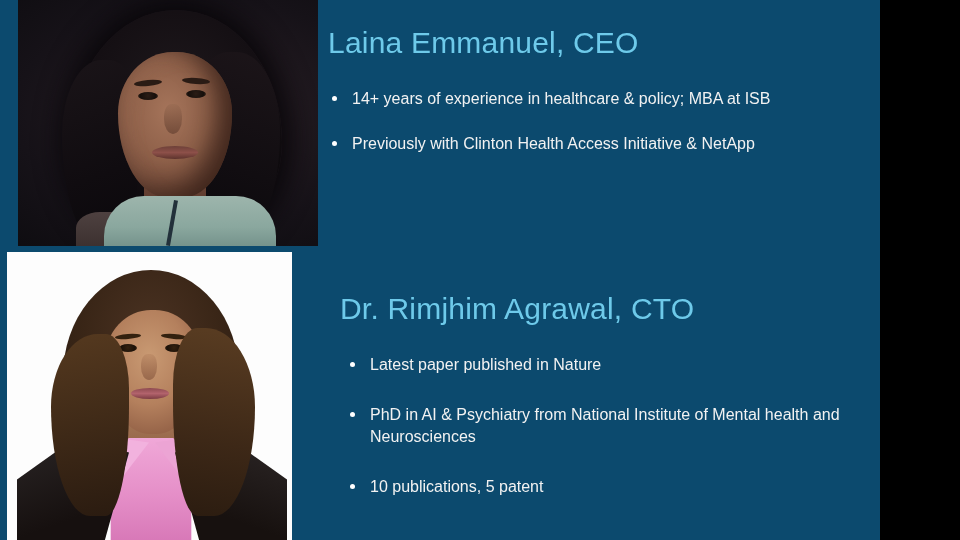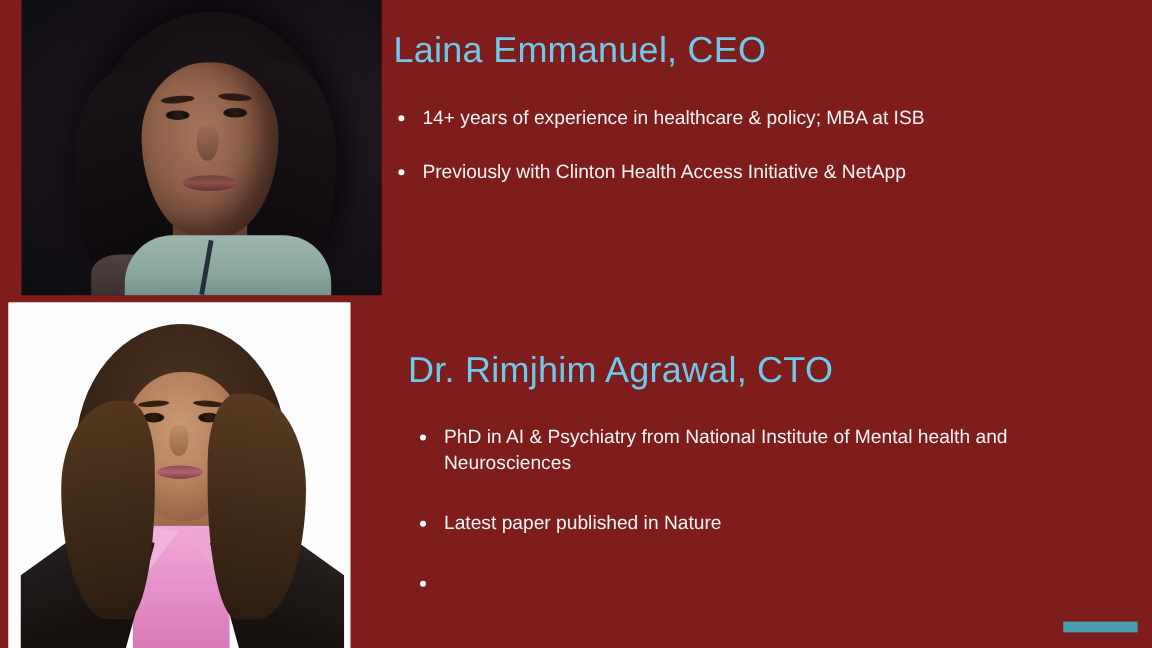--- a/index.html
+++ b/index.html
@@ -5,23 +5,23 @@
   html, body {
     margin: 0;
     padding: 0;
     background: #000000;
   }
   body {
     font-family: "Liberation Sans", sans-serif;
   }
   .slide {
     position: relative;
-    width: 960px;
+    width: 880px;
     height: 540px;
-    background: #7f1d1d;
+    background: #0c4a6e;
     overflow: hidden;
   }
 
   
   .photo-ceo {
     position: absolute;
     left: 18px;
     top: 0px;
     width: 300px;
     height: 246px;
@@ -395,26 +395,27 @@
       <span class="dot"></span>
       <span>Previously with Clinton Health Access Initiative &amp; NetApp</span>
     </li>
   </ul>
 
   <div class="heading heading-cto">Dr. Rimjhim Agrawal, CTO</div>
 
   <ul class="bullet-list bullets-cto">
     <li class="bullet-item">
       <span class="dot"></span>
+      <span>Latest paper published in Nature</span>
+    </li>
+    <li class="bullet-item">
+      <span class="dot"></span>
       <span>PhD in AI &amp; Psychiatry from National Institute of Mental health and Neurosciences</span>
     </li>
     <li class="bullet-item">
       <span class="dot"></span>
-      <span>Latest paper published in Nature</span>
-    </li>
-    <li class="bullet-item">
-      <span class="dot"></span>
+      <span>10 publications, 5 patent</span>
     </li>
   </ul>
 
   <div class="accent-bar"></div>
 
 </div>
 
 </body></html>

